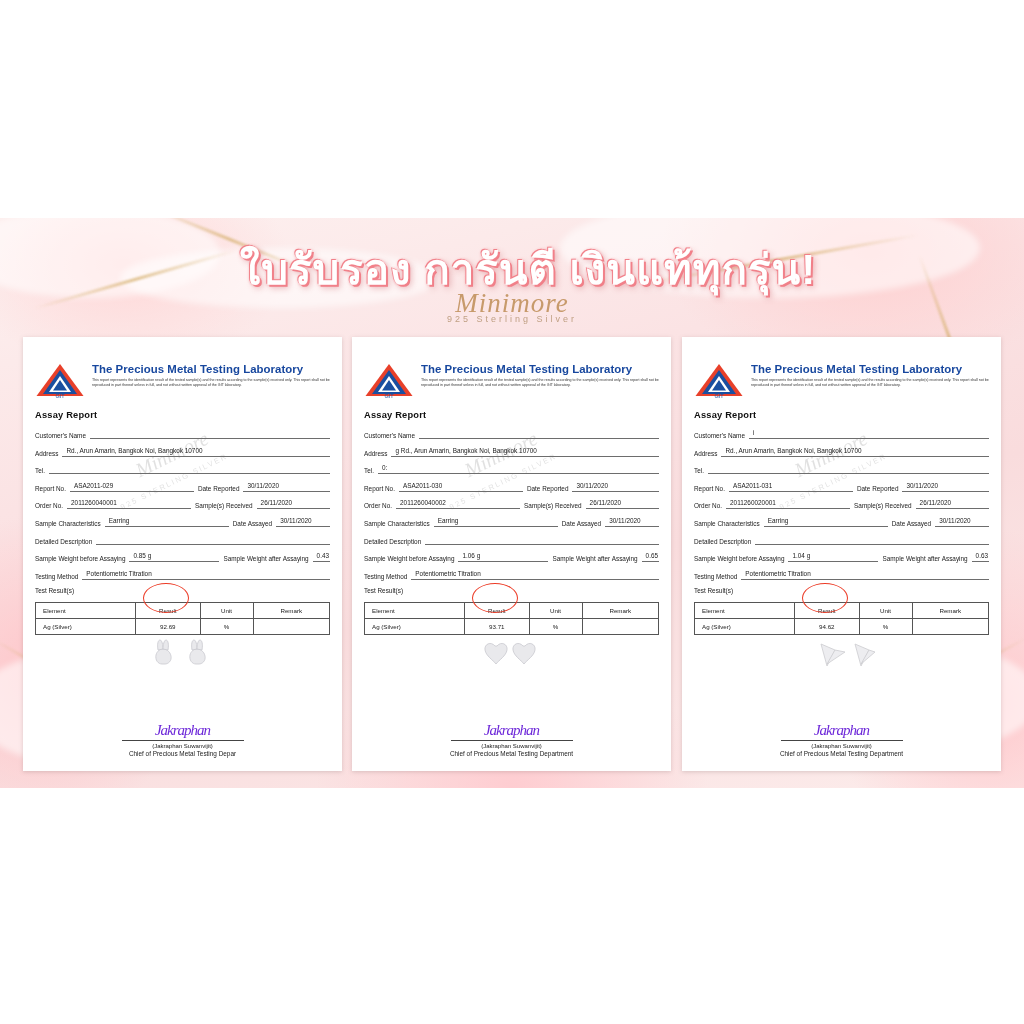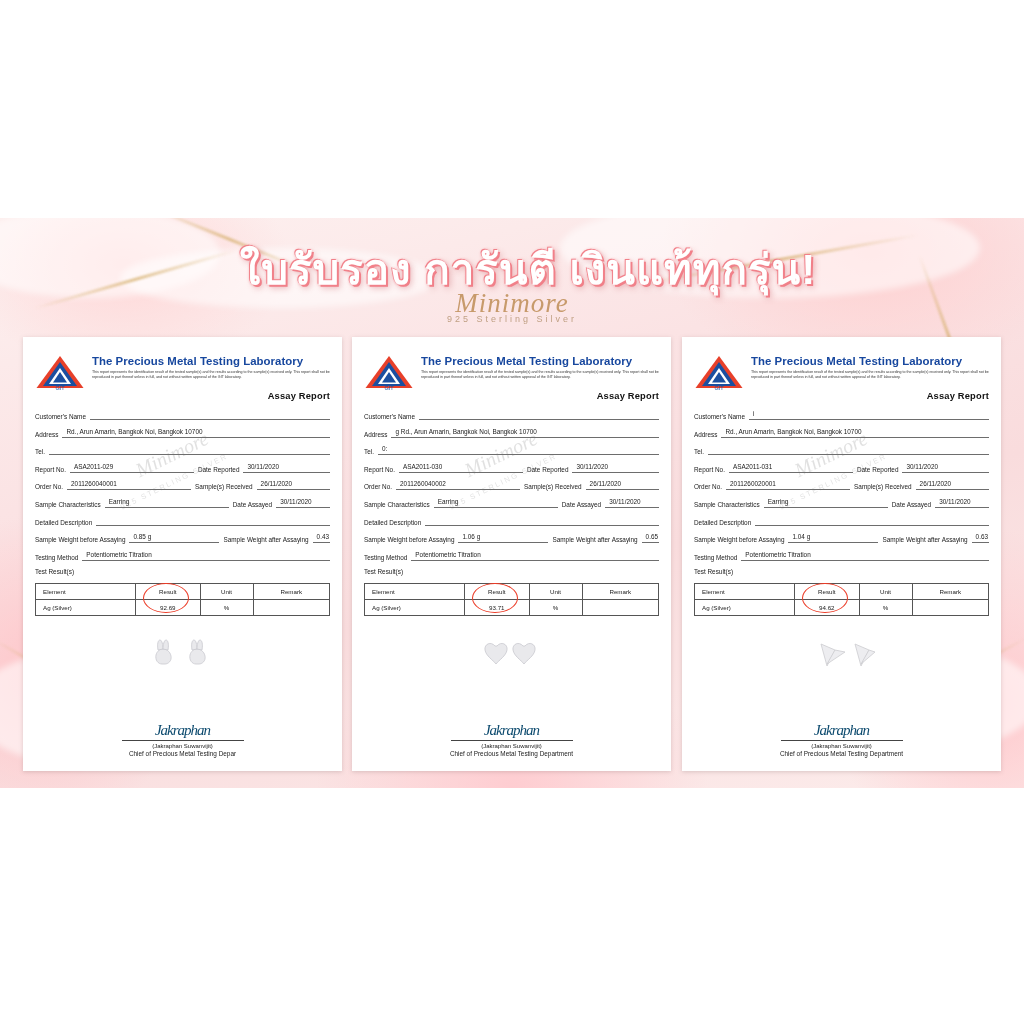--- a/index.html
+++ b/index.html
@@ -98,21 +98,21 @@
     box-shadow: 0 1px 4px rgba(120,90,90,0.25);
     overflow: hidden;
   }
   #cert-1 { left: 23px; }
   #cert-2 { left: 352px; }
   #cert-3 { left: 682px; }
 
   .cert-inner {
     position: absolute;
     inset: 0;
-    padding: 18px 12px;
+    padding: 26px 12px;
     box-sizing: border-box;
   }
   .cert-head {
     display: flex;
     align-items: flex-start;
     gap: 7px;
   }
   .git-logo {
     width: 50px;
     height: 36px;
@@ -127,24 +127,25 @@
     line-height: 13px;
   }
   .cert-disclaimer {
     font-size: 3.6px;
     color: #333;
     line-height: 5.2px;
     margin-top: 2px;
     max-width: 245px;
   }
   .assay-report {
-    text-align: right;
+    text-align: left;
     font-size: 9.3px;
     font-weight: bold;
     color: #111;
+    margin-top: 11px;
     letter-spacing: 0.2px;
   }
   .form {
     margin-top: 9px;
     font-size: 6.4px;
     color: #1a1a1a;
   }
   .frow {
     display: flex;
     align-items: flex-end;
@@ -209,21 +210,21 @@
     right: 0;
     bottom: 14px;
     text-align: center;
     font-size: 6.2px;
     color: #222;
   }
   .sign-scribble {
     font-family: "Liberation Serif", serif;
     font-style: italic;
     font-size: 15px;
-    color: #0c4a6e;
+    color: #6d28d9;
     letter-spacing: -1px;
   }
   .sign-rule {
     width: 122px;
     height: 0;
     border-top: 0.7px solid #444;
     margin: 1px auto 2px auto;
   }
   .sign-name { font-size: 6px; }
   .sign-role { font-size: 6.4px; margin-top: 1.5px; }

